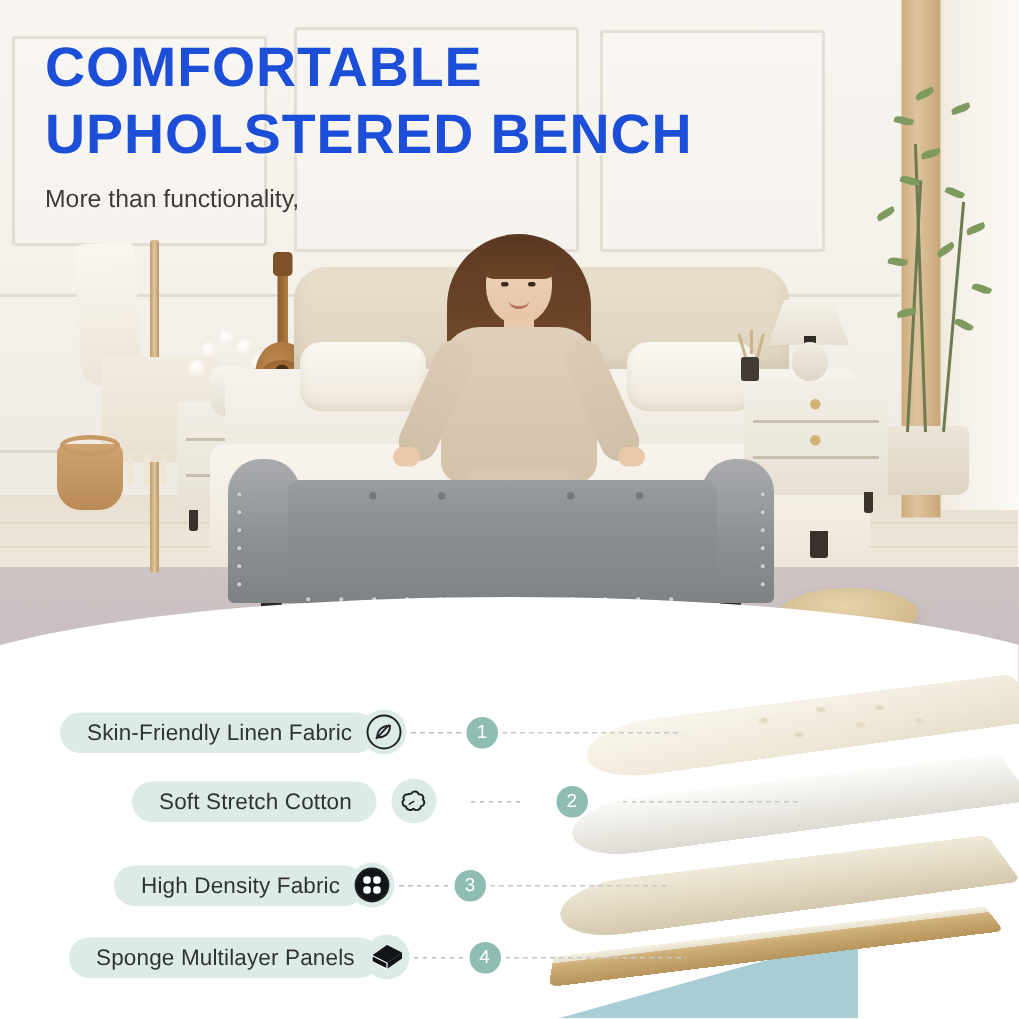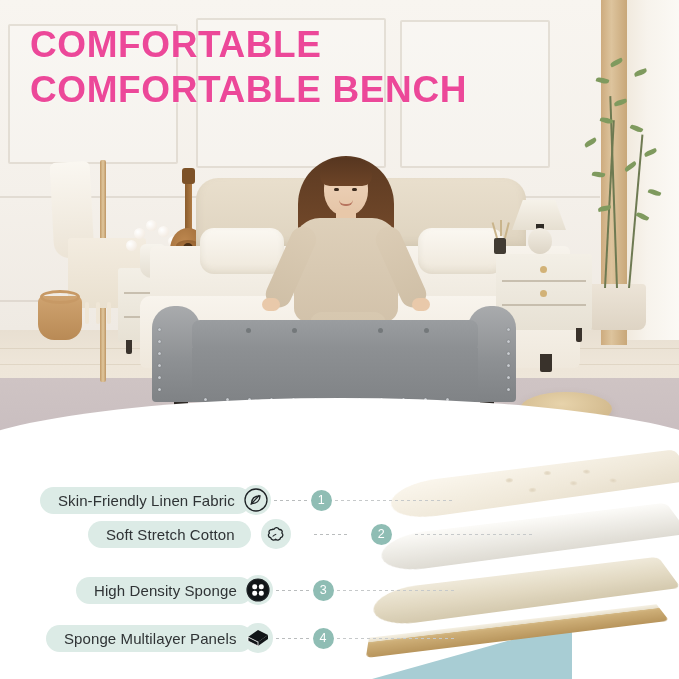--- a/index.html
+++ b/index.html
@@ -154,21 +154,21 @@
 
   
   .photo-mask {
     position:absolute; left:-60px; top:398px; width:800px; height:150px;
     background:#ffffff; border-radius:50% 50% 0 0 / 68px 68px 0 0;
   }
 
   
   .headline { position:absolute; left:30px; top:22px; z-index:8; }
   .h-line { font-size:37px; font-weight:700; letter-spacing:.6px; line-height:1.22;
-    color:#ec4899; white-space:nowrap;
+    color:#1d4ed8; white-space:nowrap;
     text-shadow:0 1px 2px rgba(255,255,255,.55); }
   .sub { margin-top:10px; font-size:16.5px; line-height:1.45; color:#3f3b36; white-space:nowrap;
     text-shadow:0 1px 2px rgba(255,255,255,.6); }
 
   
   .bottom { position:absolute; left:0; top:455px; width:679px; height:224px; background:#fff; }
 
   .teal-corner {
     position:absolute; left:372px; bottom:0; width:200px; height:56px;
     background:#a8cdd4;
@@ -383,22 +383,23 @@
       </div>
     </div>
 
     <div class="pouf"></div>
 
     <div class="photo-mask"></div>
   </div>
 
   <div class="headline">
     <div class="h-line">COMFORTABLE</div>
-    <div class="h-line">COMFORTABLE BENCH</div>
+    <div class="h-line">UPHOLSTERED BENCH</div>
     <div class="sub">
+      <div>More than functionality,</div>
     </div>
   </div>
 
   <div class="bottom">
     <div class="teal-corner"></div>
 
     <div class="stack" style="top:-3px;">
       <div class="layer l1">
         <div class="tufting" style="left:110px;top:14px"></div>
         <div class="tufting" style="left:150px;top:10px"></div>
@@ -407,21 +408,21 @@
         <div class="tufting" style="left:172px;top:32px"></div>
         <div class="tufting" style="left:212px;top:36px"></div>
       </div>
       <div class="layer l2"></div>
       <div class="layer l3"></div>
       <div class="layer l4"></div>
     </div>
 
     <div class="features">
 
-      <div class="feat-row" style="left:40px; top:18px;margin-top:12px;">
+      <div class="feat-row" style="left:40px; top:18px;">
         <div class="pill">Skin-Friendly Linen Fabric</div>
         <div class="icon-wrap">
           <svg width="26" height="26" viewBox="0 0 26 26" aria-hidden="true">
             <circle cx="13" cy="13" r="11" fill="none" stroke="#1e2326" stroke-width="1.3"></circle>
             <path d="M8.5 16.5 C8.5 11.5 12 8.8 17 8.8 C17 13.8 13.6 16.8 8.5 16.5 Z" fill="none" stroke="#1e2326" stroke-width="1.3"></path>
             <line x1="7.6" y1="17.6" x2="16.4" y2="8.2" stroke="#1e2326" stroke-width="1.3"></line>
           </svg>
         </div>
         <div class="dots"></div>
         <div class="num">1</div>
@@ -438,21 +439,21 @@
                      C15.4 6.3 12.2 6 11.3 8 Z" fill="none" stroke="#1e2326" stroke-width="1.3" stroke-linejoin="round"></path>
             <path d="M9.6 15.5 C10.6 14.4 11.8 13.6 13.2 13.2" fill="none" stroke="#1e2326" stroke-width="1.1"></path>
           </svg>
         </div>
         <div class="dots"></div>
         <div class="num">2</div>
         <div class="dots-long"></div>
       </div>
 
       <div class="feat-row" style="left:76px; top:120px;">
-        <div class="pill">High Density Sponge</div>
+        <div class="pill">High Density Fabric</div>
         <div class="icon-wrap">
           <svg width="26" height="26" viewBox="0 0 26 26" aria-hidden="true">
             <circle cx="13" cy="13" r="11" fill="#111518"></circle>
             <circle cx="13" cy="13" r="11" fill="none" stroke="#1e2326" stroke-width="1.2"></circle>
             <rect x="7.2" y="7.2" width="5" height="5" rx="2.2" fill="#fff"></rect>
             <rect x="13.8" y="7.2" width="5" height="5" rx="2.2" fill="#fff"></rect>
             <rect x="7.2" y="13.8" width="5" height="5" rx="2.2" fill="#fff"></rect>
             <rect x="13.8" y="13.8" width="5" height="5" rx="2.2" fill="#fff"></rect>
           </svg>
         </div>

